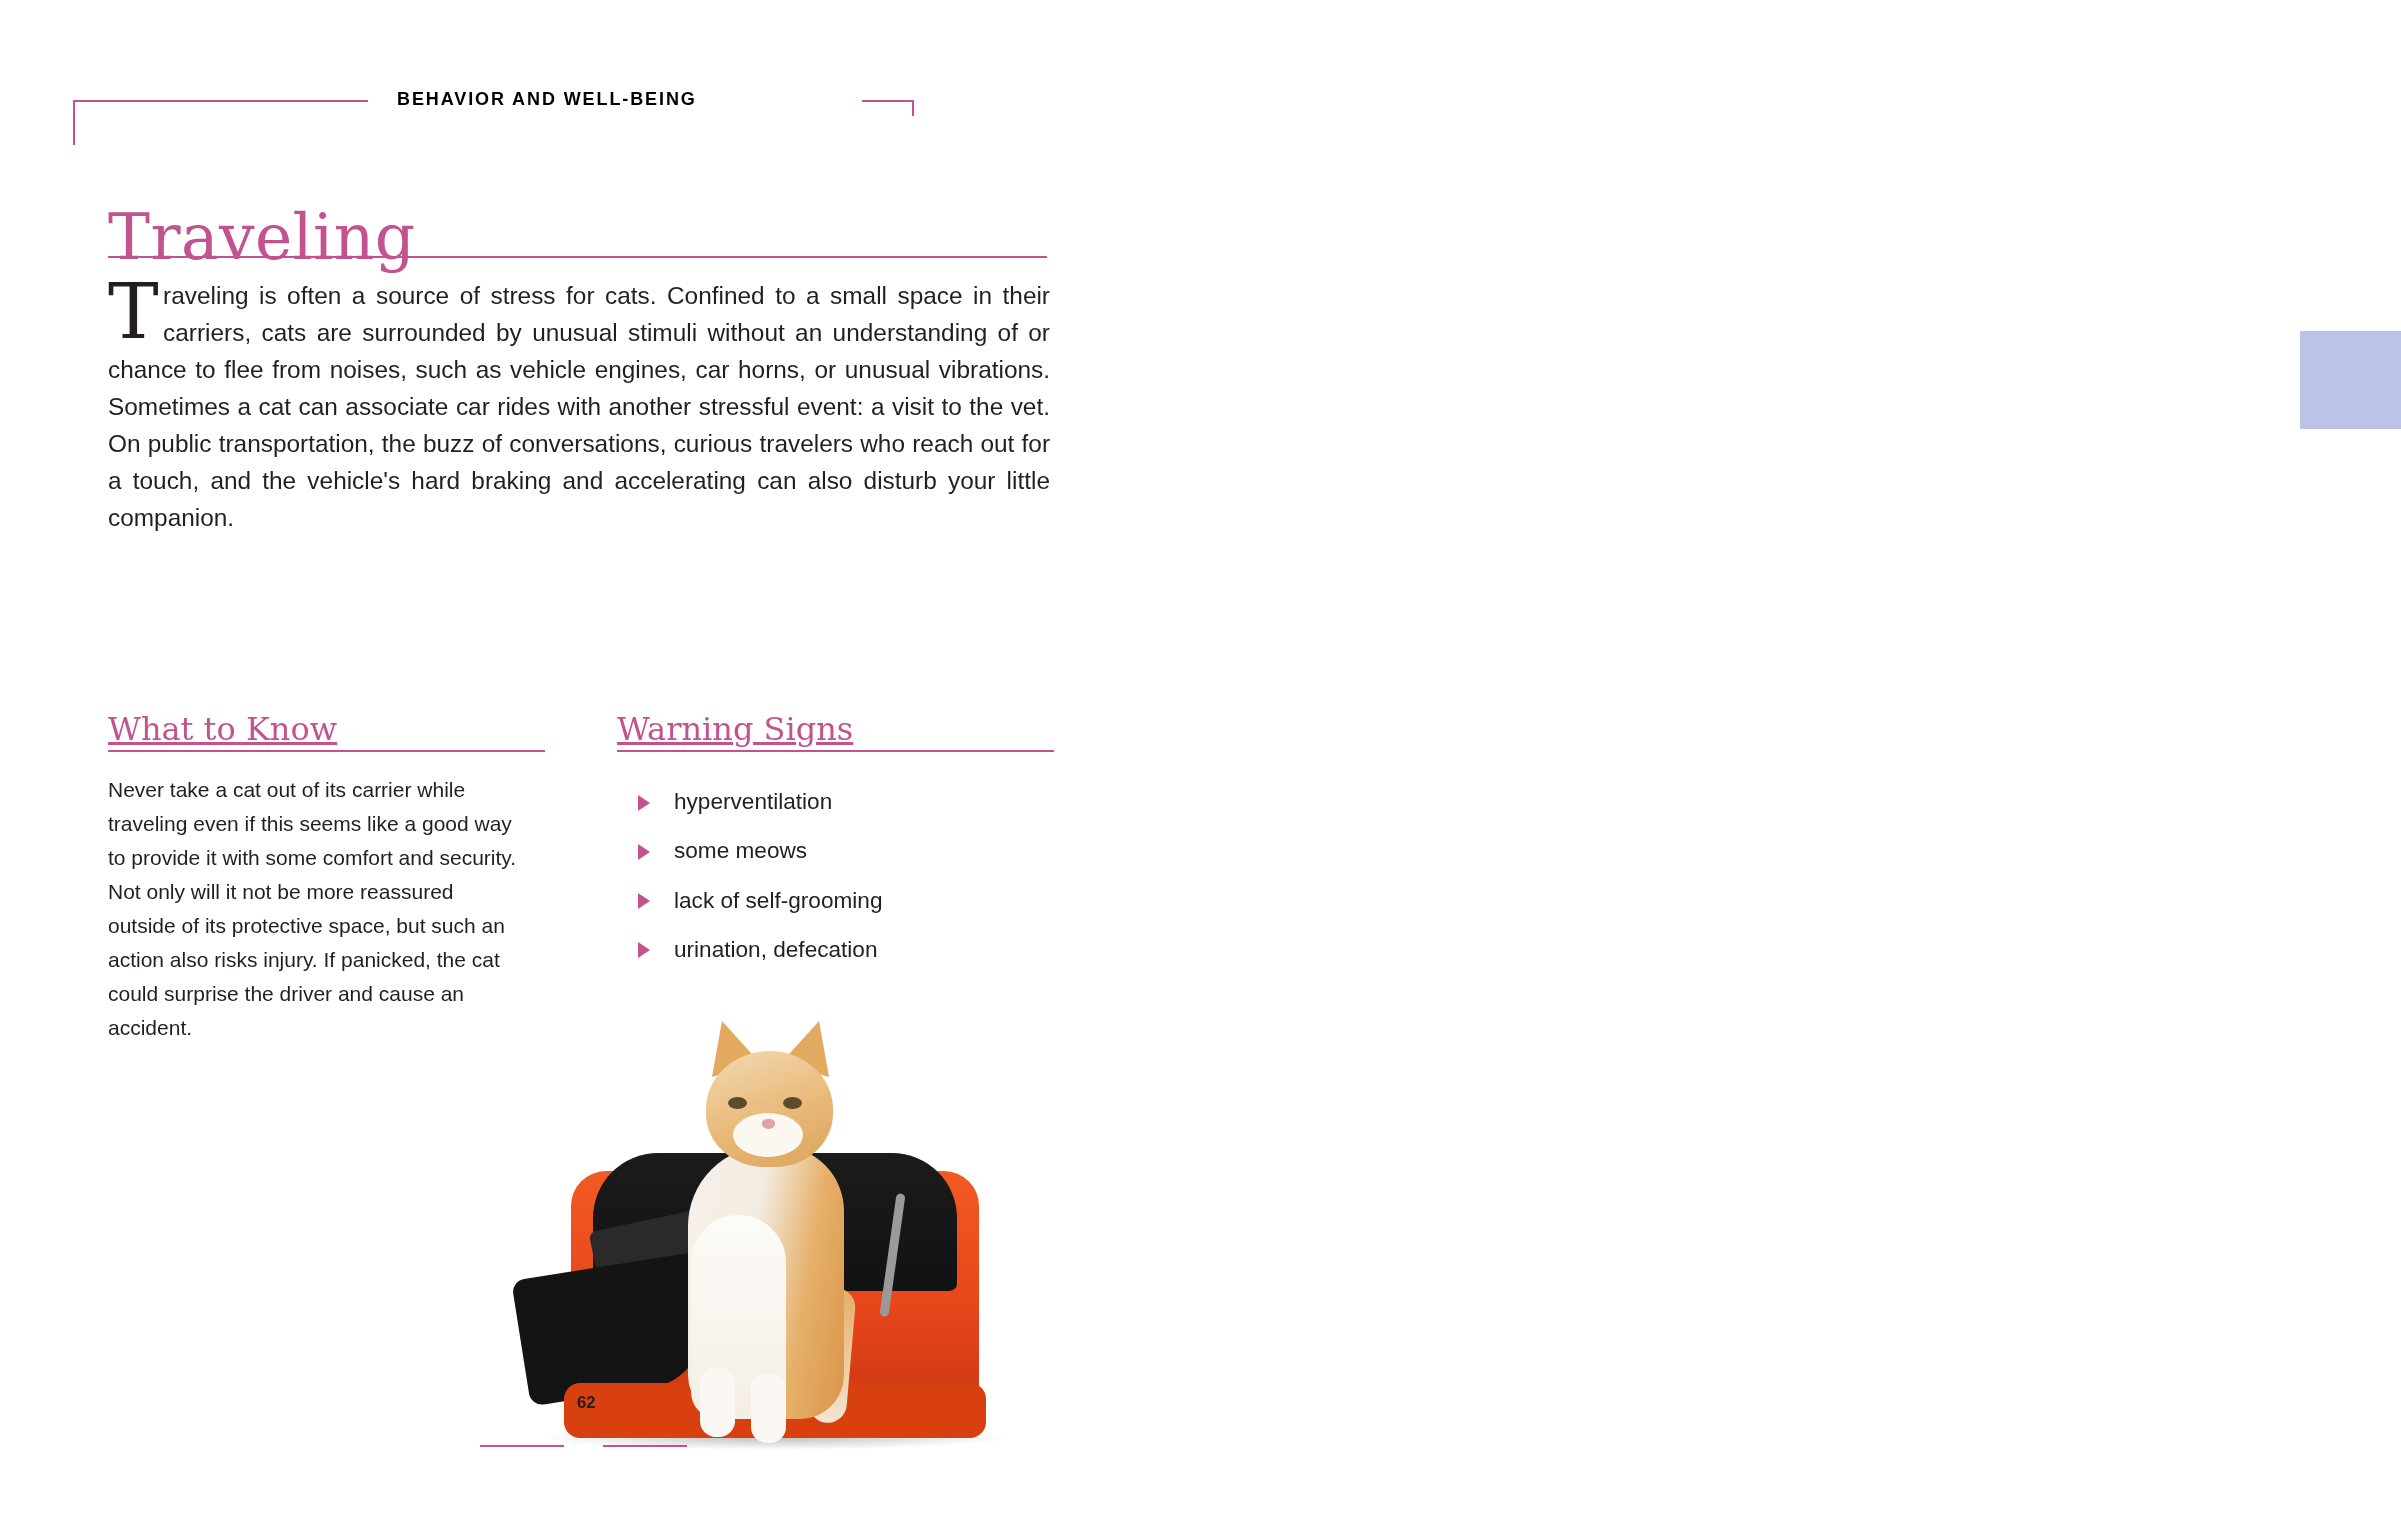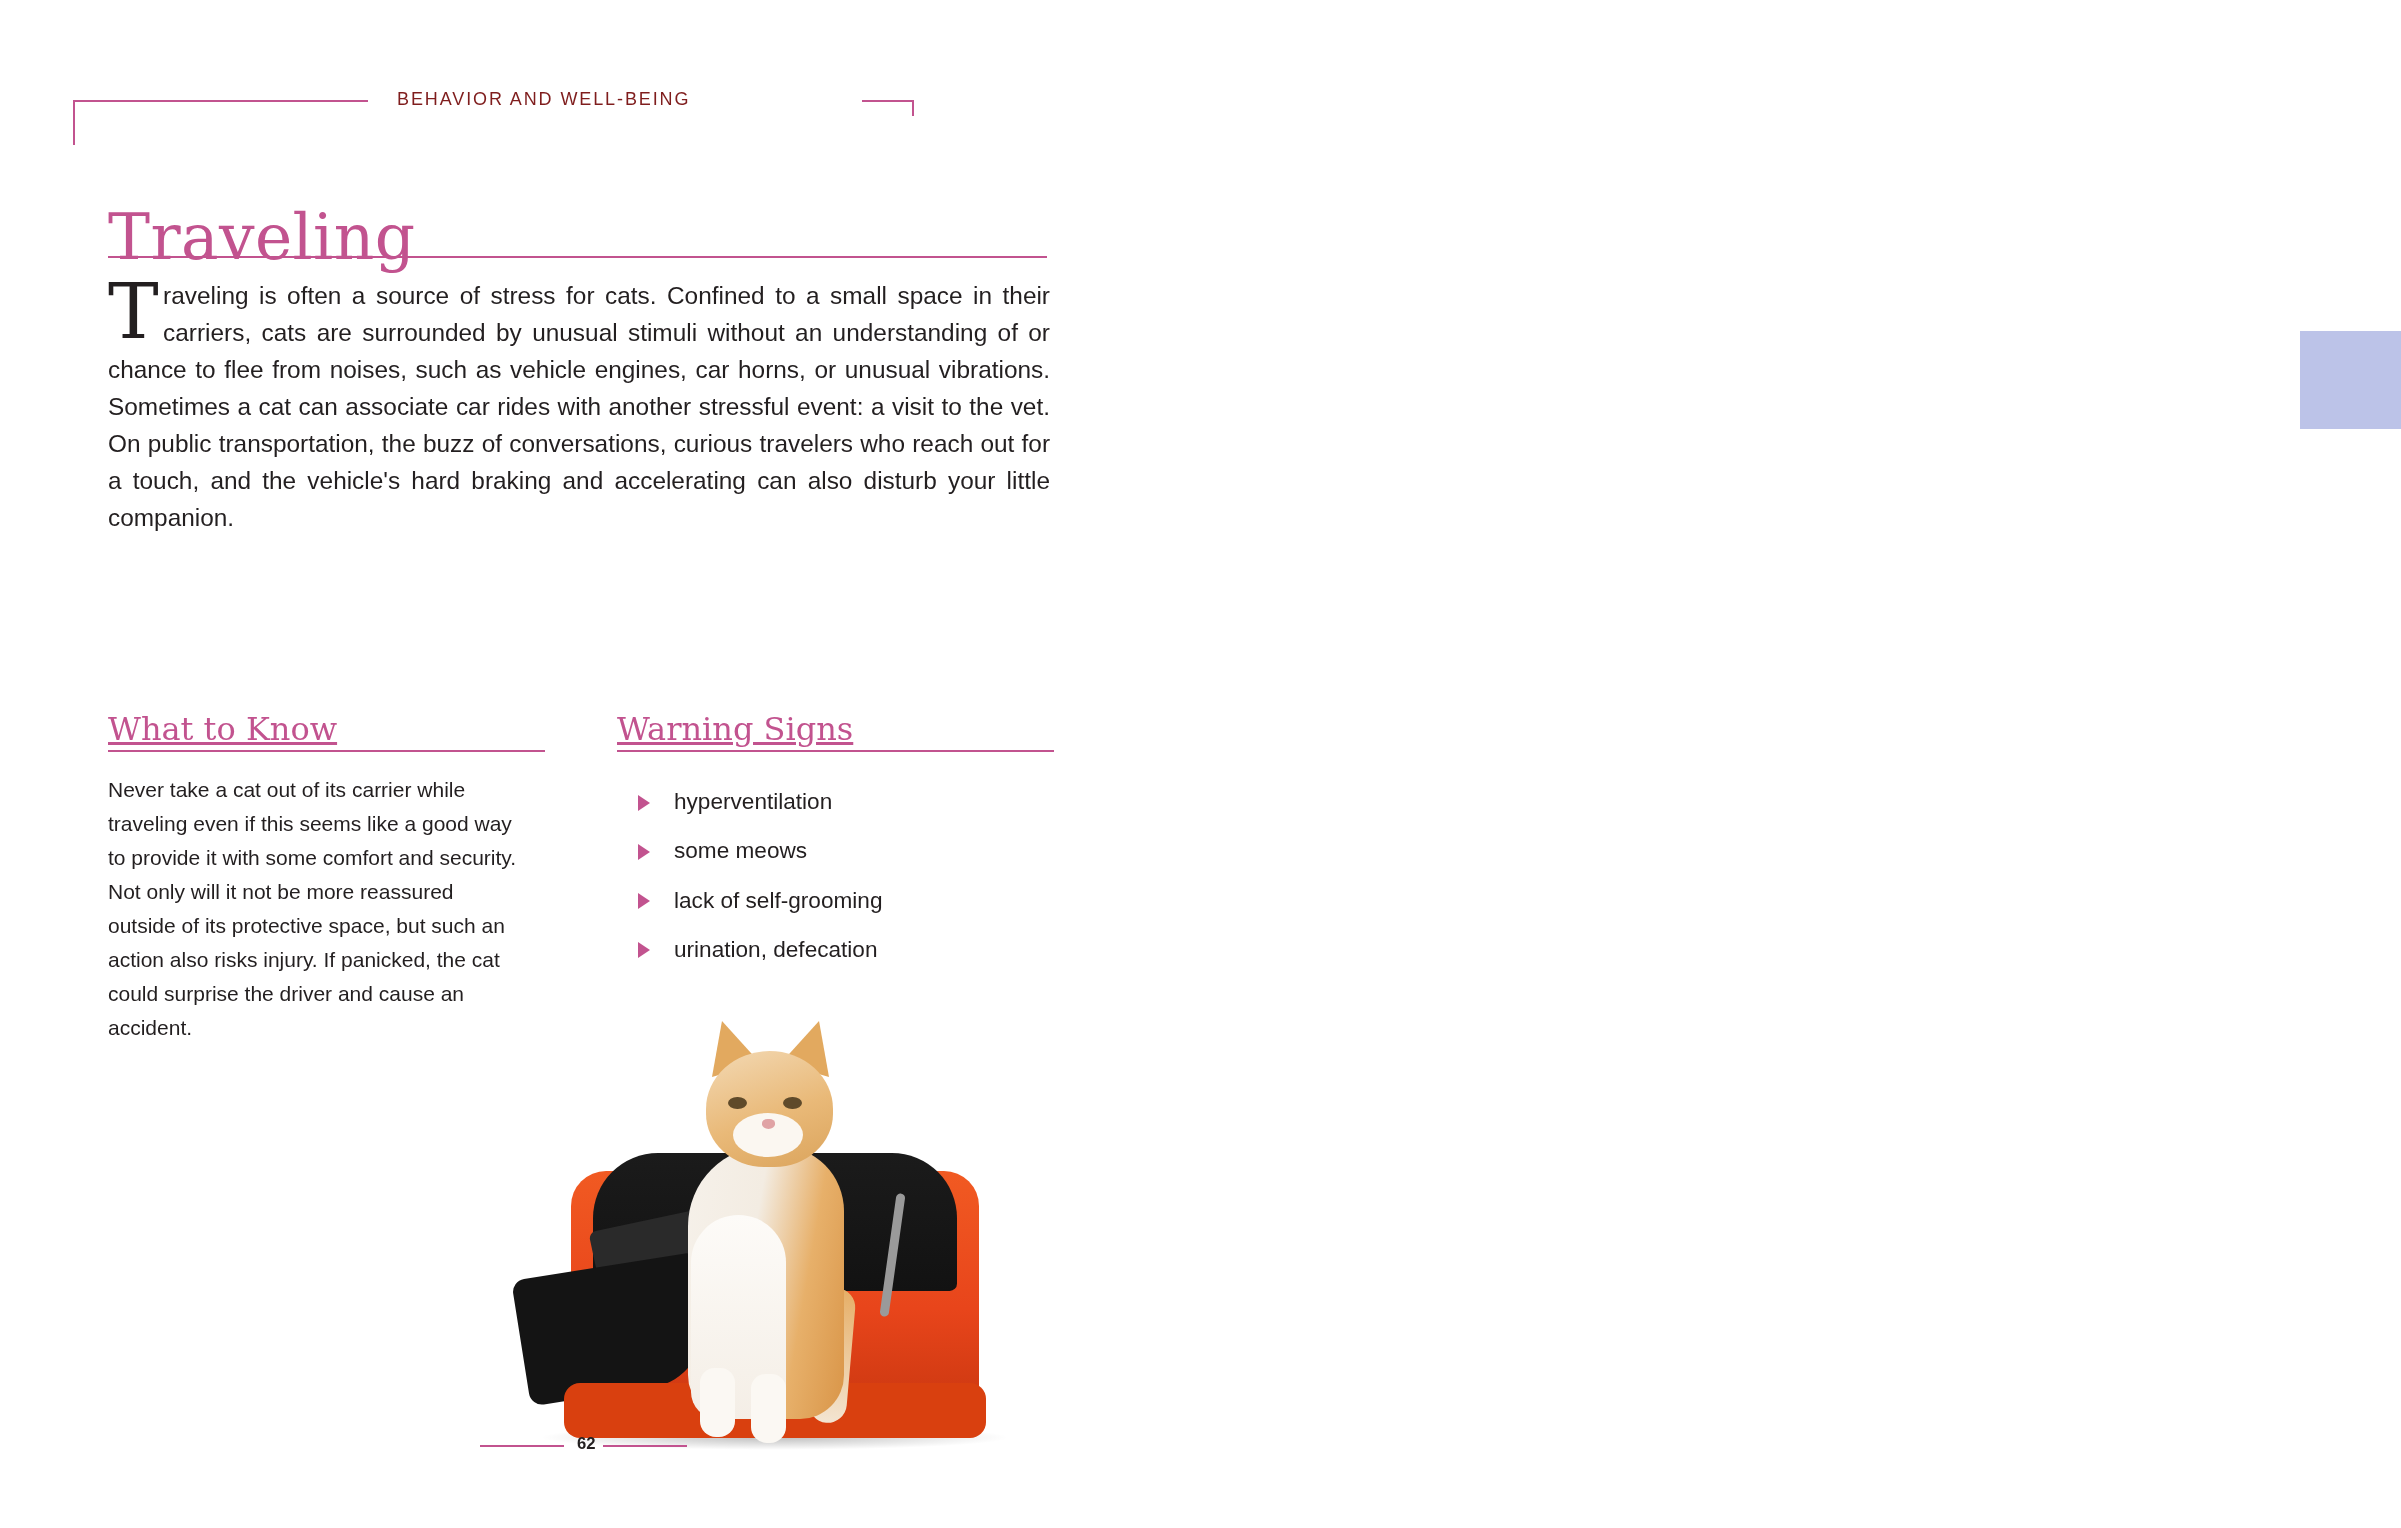--- a/index.html
+++ b/index.html
@@ -27,22 +27,22 @@
     height: 1528px;
   }
   .page-left  { left: 0;    width: 1150px; }
   .page-right { left: 1150px; width: 1252px; }
 
   
   .runhead {
     position: absolute;
     font-size: 18px;
     letter-spacing: 1.9px;
-    font-weight: normal;
-    color: #7f1d1d;
+    font-weight: bold;
+    color: #000000;
     white-space: nowrap;
   }
   .runhead-left  { left: 397px;  top: 89px; }
 
   
   .lb-v { left: 73px; top: 100px; width: 1.5px; height: 45px; background: #c2538f; position: absolute; }
   .lb-h { left: 73px; top: 100px; width: 295px; height: 1.5px; background: #c2538f; position: absolute; }
   .lb-h2 { left: 862px; top: 100px; width: 51px; height: 1.5px; background: #c2538f; position: absolute; }
   .lb-v2 { left: 912px; top: 100px; width: 1.5px; height: 16px; background: #c2538f; position: absolute; }
 
@@ -136,21 +136,21 @@
     border-bottom: 8px solid transparent;
   }
 
   
   .folio {
     position: absolute;
     font-size: 16.7px;
     font-weight: bold;
     color: #231f20;
   }
-  .folio-left { left: 577px; top: 1434px; text-align: center; }
+  .folio-left { left: 577px; top: 1393px; text-align: center; }
   .folio-rule { position: absolute; height: 1.5px; background: #c2538f; top: 1445px; }
 
   
   .photo {
     position: absolute;
     left: 451px;
     top: 975px;
     width: 611px;
     height: 524px;
     overflow: hidden;

